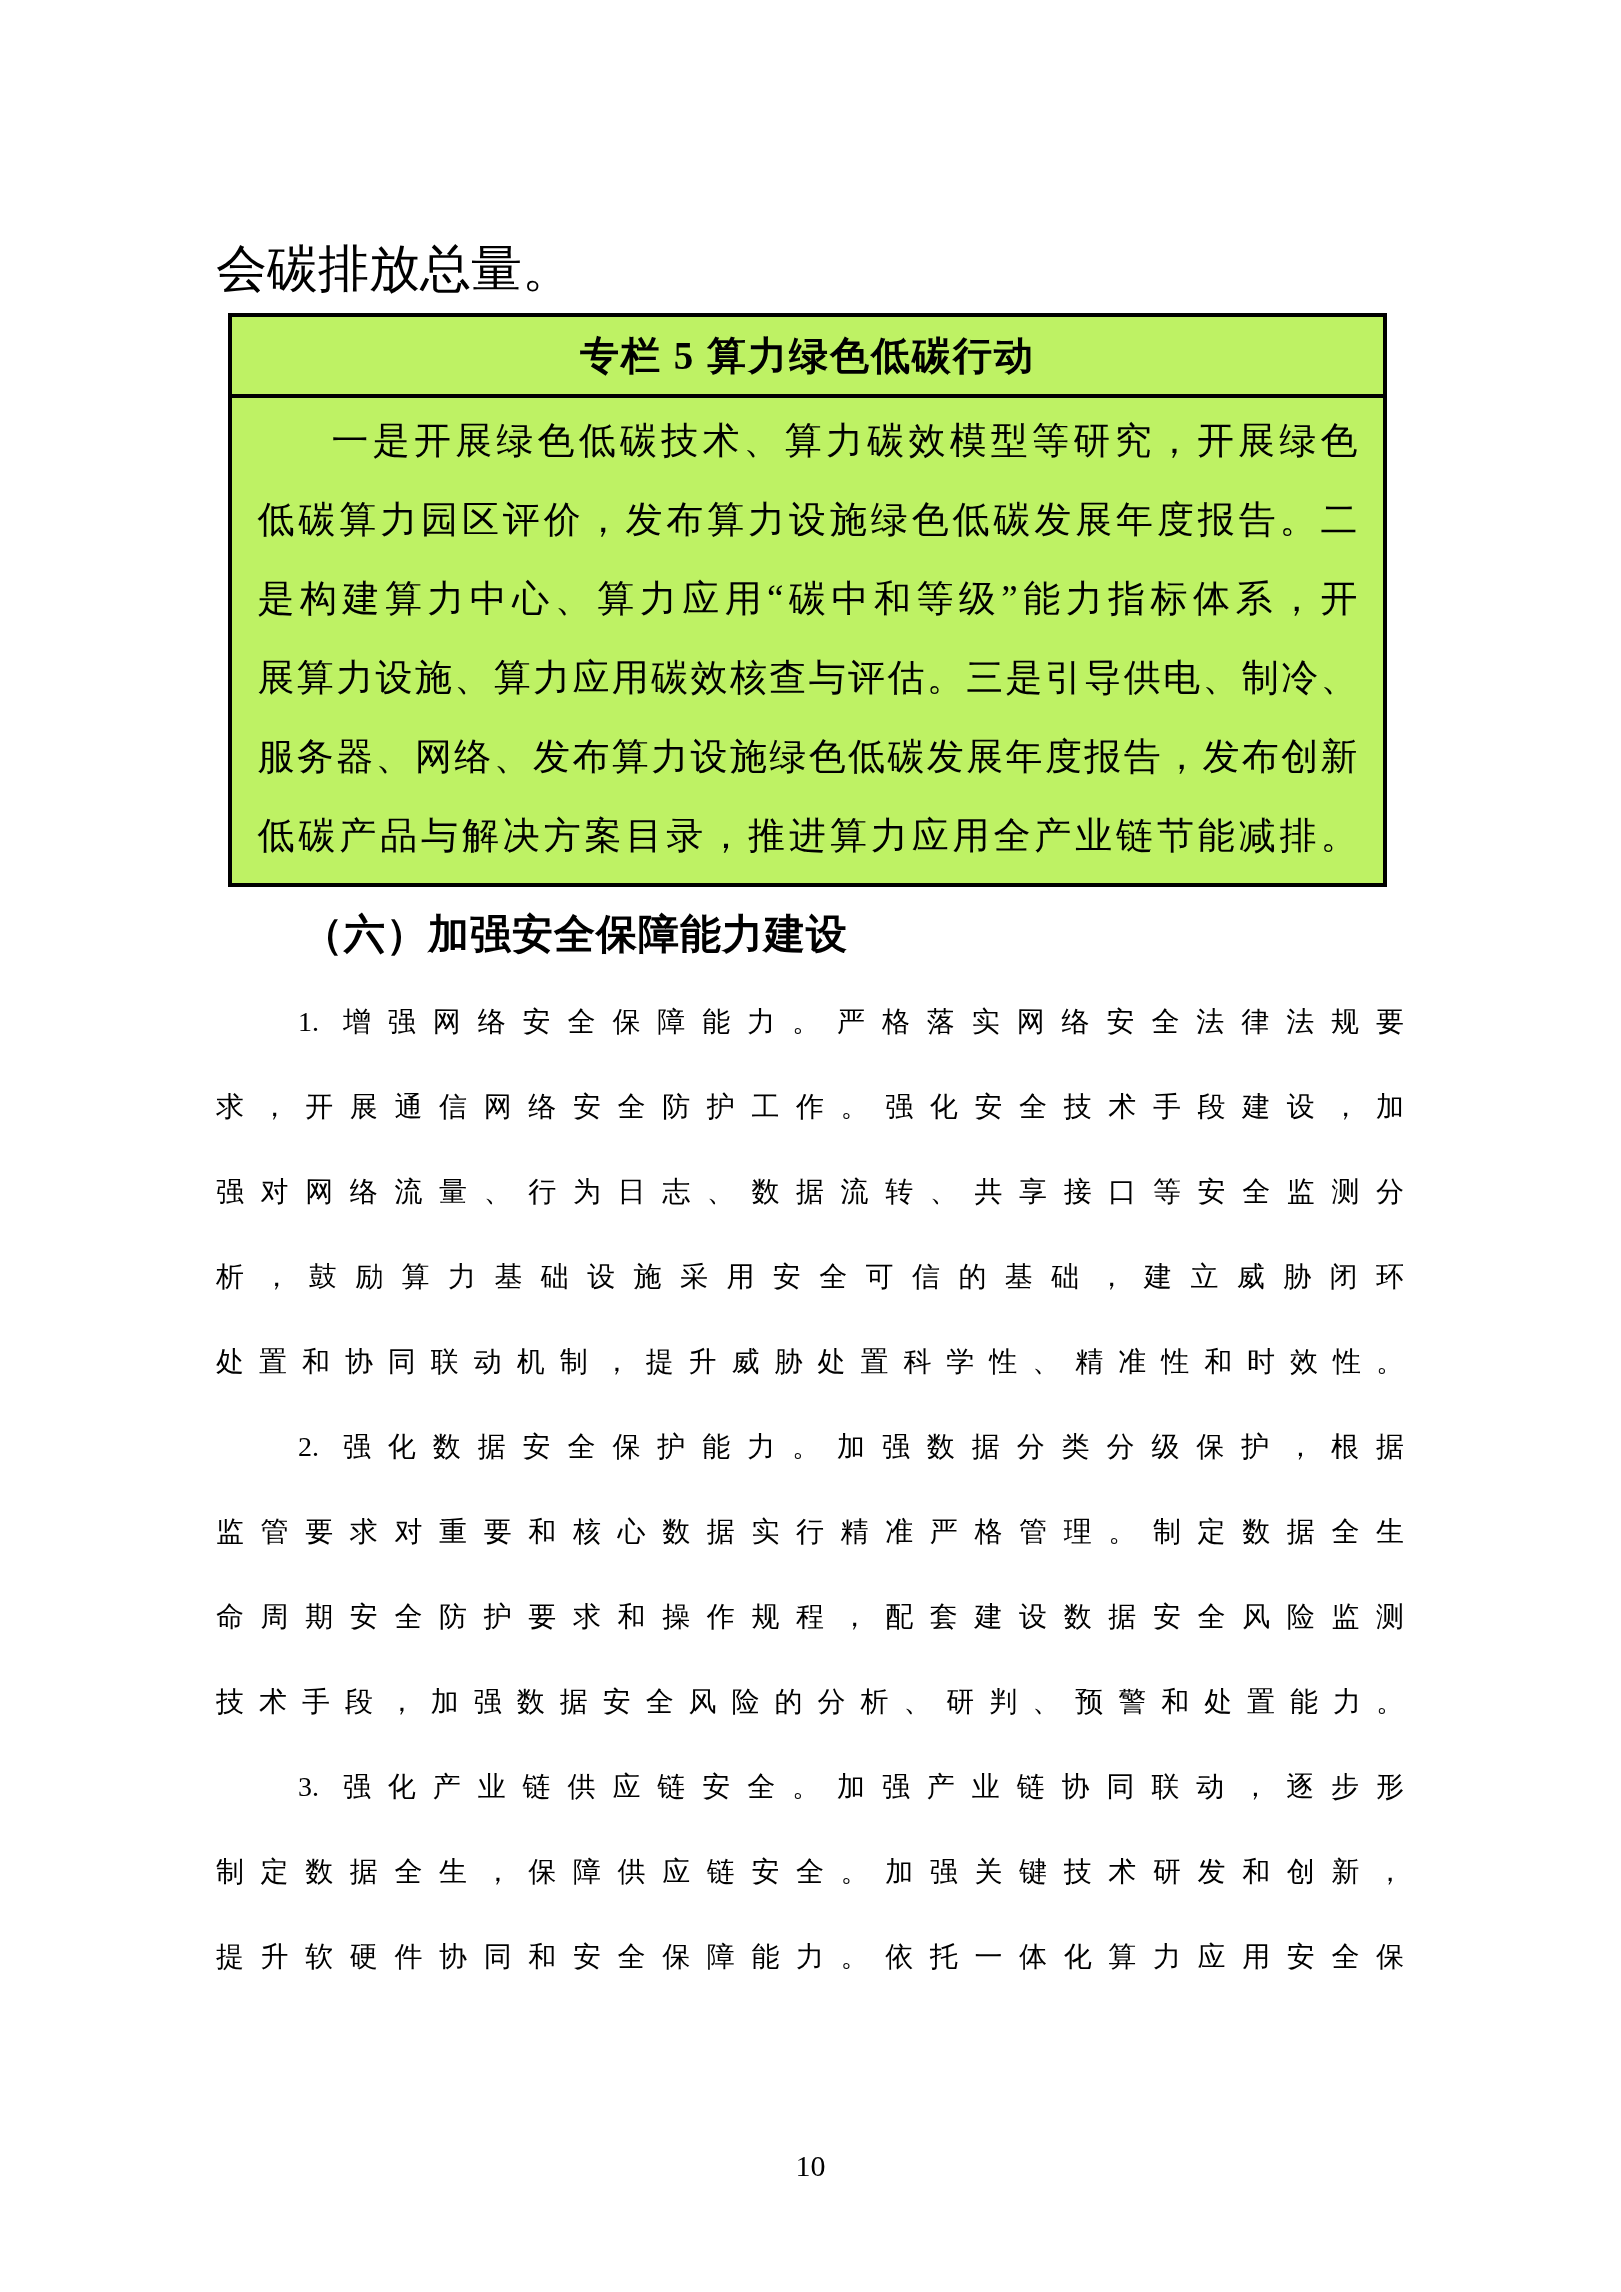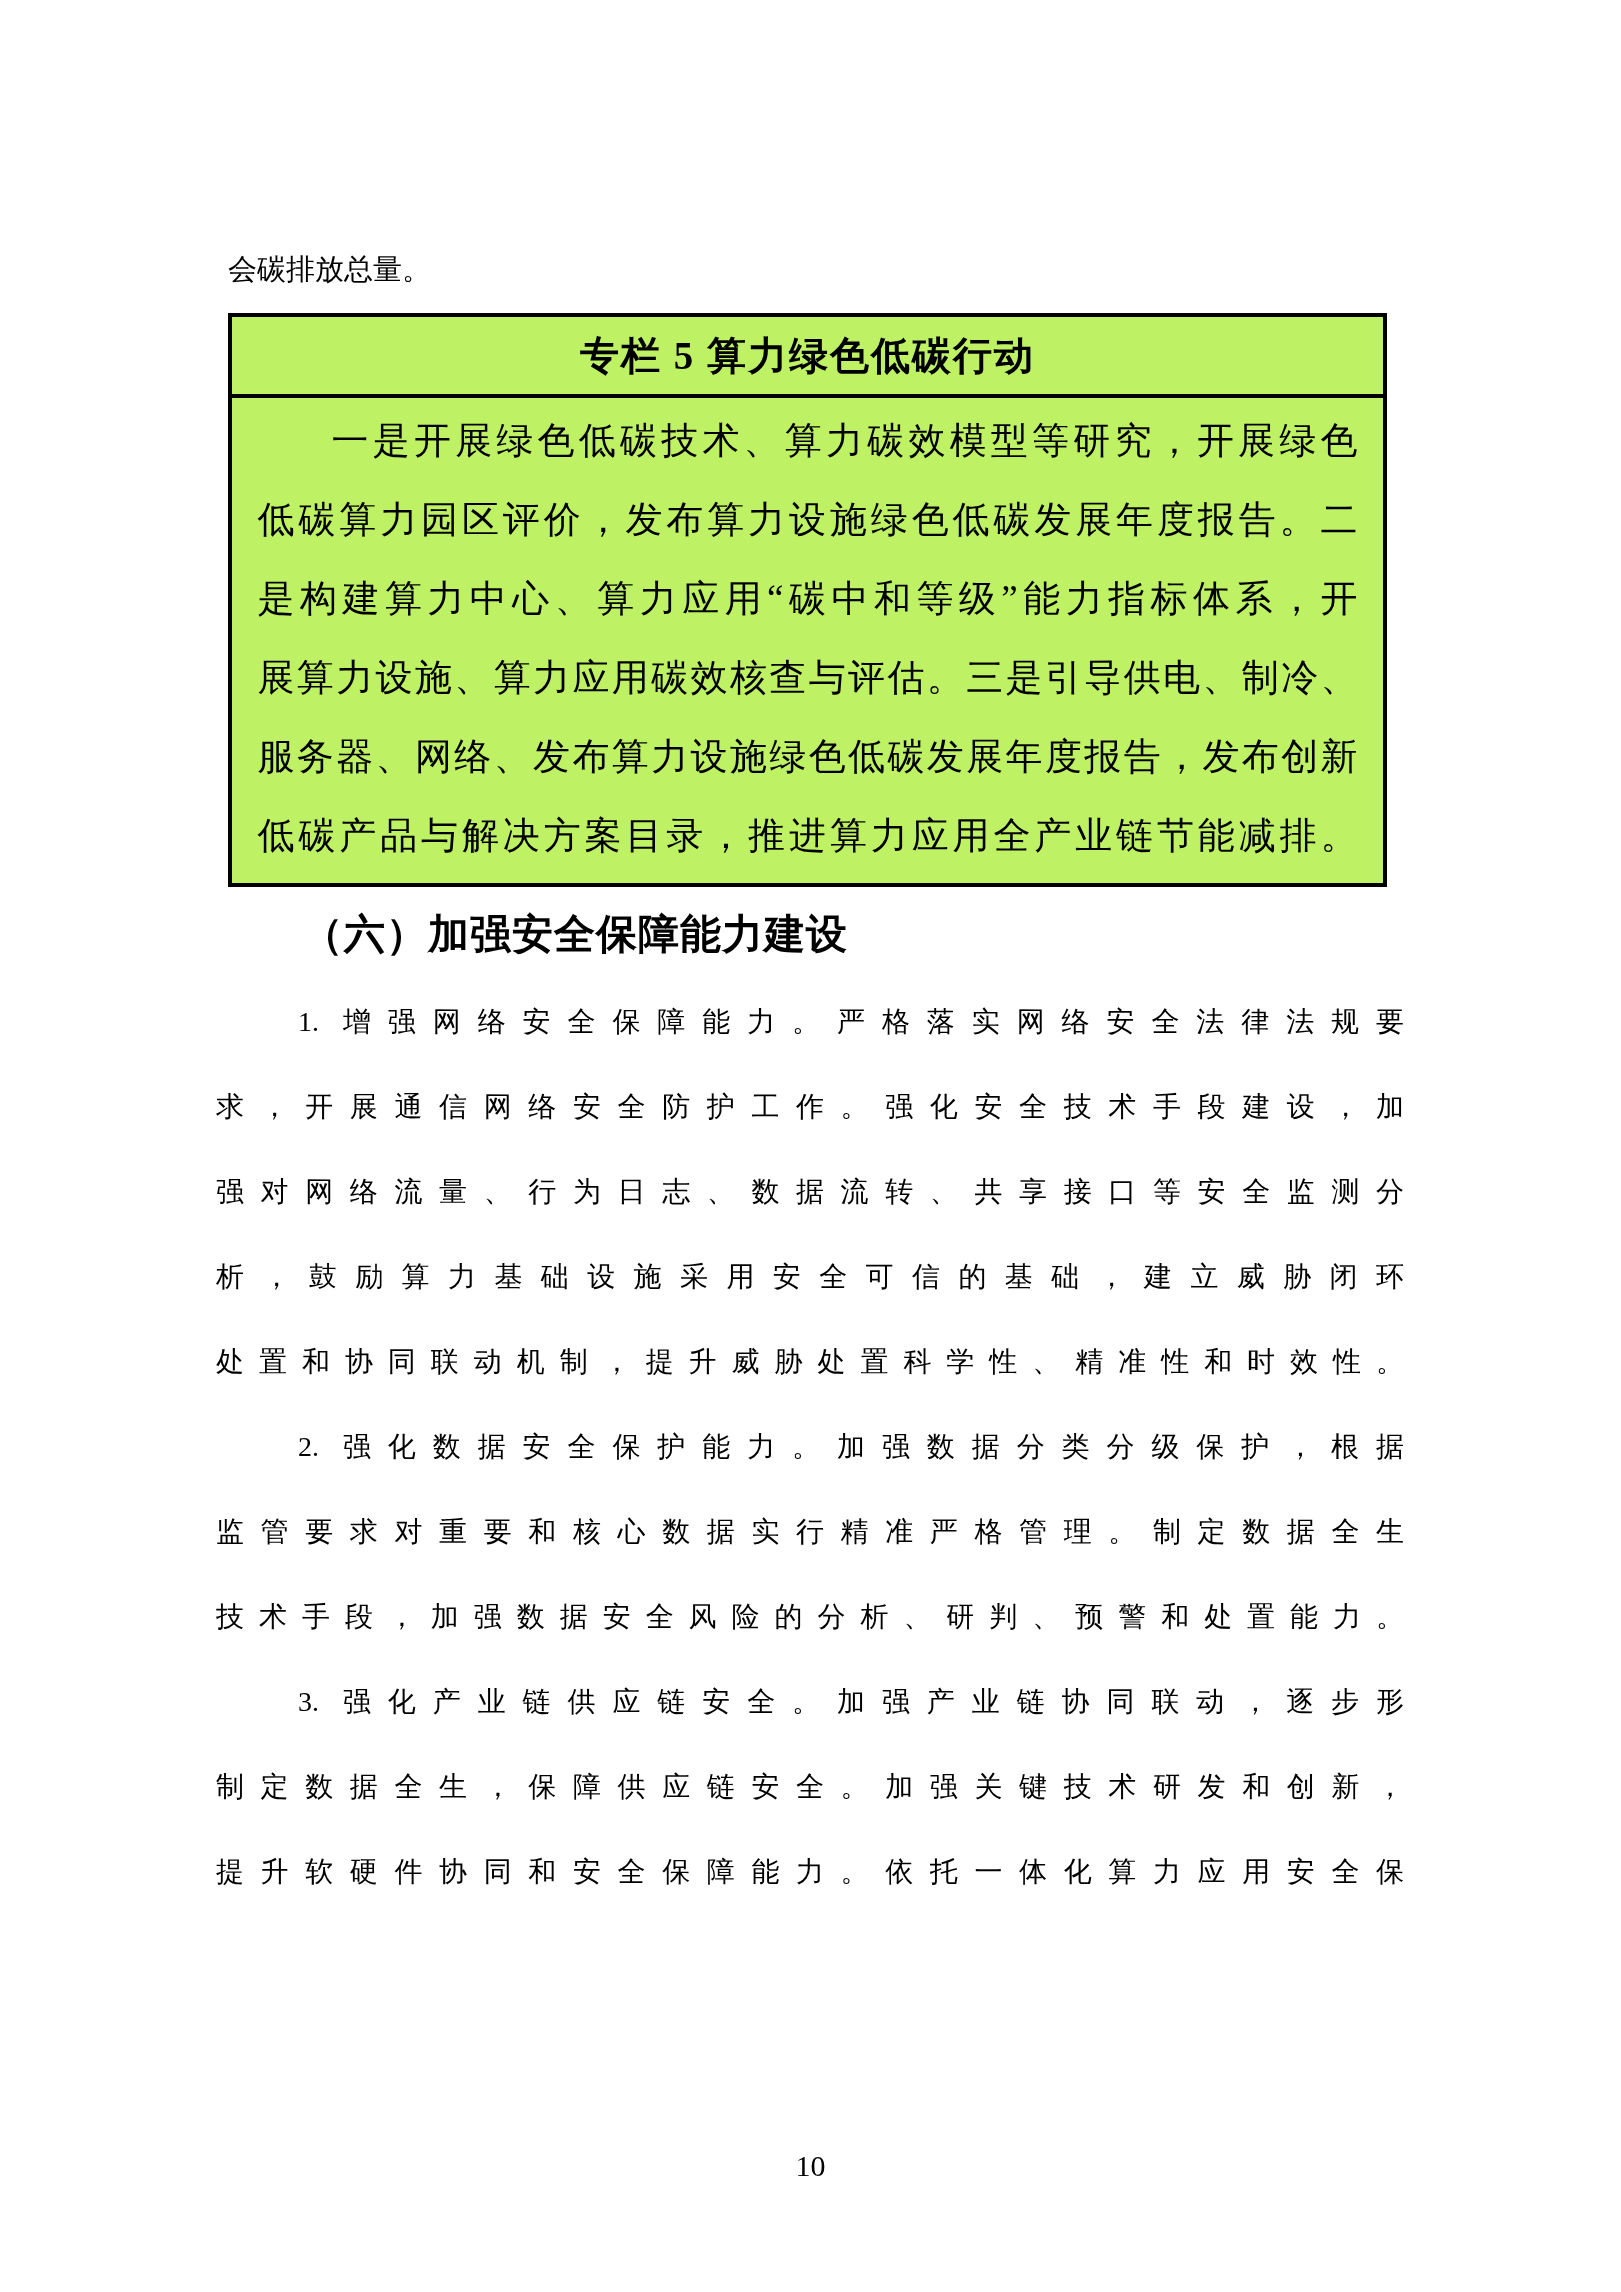--- a/index.html
+++ b/index.html
@@ -6,22 +6,22 @@
   .page{
     position:relative;
     width:1621px;height:2293px;
     margin:0 auto;
     background:#ffffff;
     color:#000000;
     font-family:"Liberation Serif","DejaVu Serif",serif;
     overflow:hidden;
   }
   .intro{
-    position:absolute;left:228px;top:242px;width:1188px;
-    font-size:29px;line-height:55px;
+    position:absolute;left:216px;top:242px;width:1188px;
+    font-size:51px;line-height:55px;
   }
   .callout-box{
     position:absolute;left:228px;top:313px;width:1159px;
     border:4.9px solid #000000;
     box-sizing:border-box;
     background:#bef264;
   }
   .box-header{
     height:77px;
     border-bottom:4.9px solid #000000;
@@ -87,20 +87,21 @@
   <div class="heading">（六）加强安全保障能力建设</div>
 
   <div class="body-text">
       <div class="tline indent"><span class="b">1. 增强网络安全保障能力。</span><span>严格落实网络安全法律法规要</span></div>
       <div class="tline"><span>求，开展通信网络安全防护工作。强化安全技术手段建设，加</span></div>
       <div class="tline"><span>强对网络流量、行为日志、数据流转、共享接口等安全监测分</span></div>
       <div class="tline"><span>析，鼓励算力基础设施采用安全可信的基础，建立威胁闭环</span></div>
       <div class="tline"><span>处置和协同联动机制，提升威胁处置科学性、精准性和时效性。</span></div>
       <div class="tline indent"><span class="b">2. 强化数据安全保护能力。</span><span>加强数据分类分级保护，根据</span></div>
       <div class="tline"><span>监管要求对重要和核心数据实行精准严格管理。制定数据全生</span></div>
+      <div class="tline"><span>命周期安全防护要求和操作规程，配套建设数据安全风险监测</span></div>
       <div class="tline"><span>技术手段，加强数据安全风险的分析、研判、预警和处置能力。</span></div>
       <div class="tline indent"><span class="b">3. 强化产业链供应链安全。</span><span>加强产业链协同联动，逐步形</span></div>
       <div class="tline"><span>制定数据全生，保障供应链安全。加强关键技术研发和创新，</span></div>
       <div class="tline"><span>提升软硬件协同和安全保障能力。依托一体化算力应用安全保</span></div>
     </div>
 
   <div class="page-number">10</div>
 
 </div>
 

